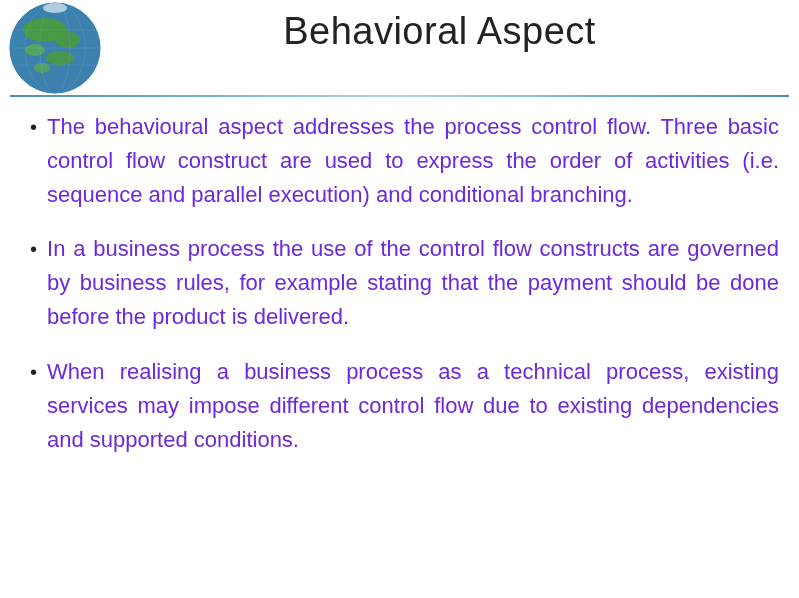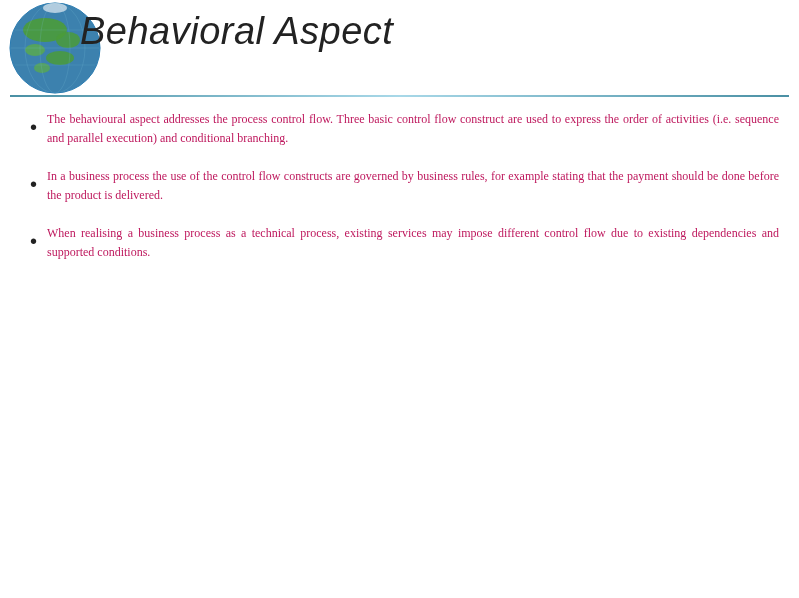--- a/index.html
+++ b/index.html
@@ -41,23 +41,23 @@
       height: 100px;
     }
 
     .globe-svg {
       width: 130px;
       height: 100px;
     }
 
     .title-area {
       width: 100%;
+      text-align: center;
       padding-top: 10px;
       padding-left: 80px;
-      font-style: italic;
     }
 
     .title {
       font-size: 38px;
       font-weight: normal;
       color: #222222;
       font-family: Arial, sans-serif;
       letter-spacing: 0.5px;
     }
 
@@ -91,25 +91,25 @@
 
     .bullet-dot {
       font-size: 20px;
       color: #222222;
       margin-top: 2px;
       flex-shrink: 0;
       line-height: 1.5;
     }
 
     .bullet-text {
-      font-size: 12px;
-      color: #be185d;
+      font-size: 22px;
+      color: #6d28d9;
       line-height: 1.55;
       text-align: justify;
-      font-family: Liberation Serif, serif;
+      font-family: Liberation Sans, sans-serif;
     }
   </style>
 </head>
 <body>
 
 <div class="slide-container">
 
   <div class="globe-icon">
     <svg class="globe-svg" viewBox="0 0 130 100" xmlns="http://www.w3.org/2000/svg">
 

